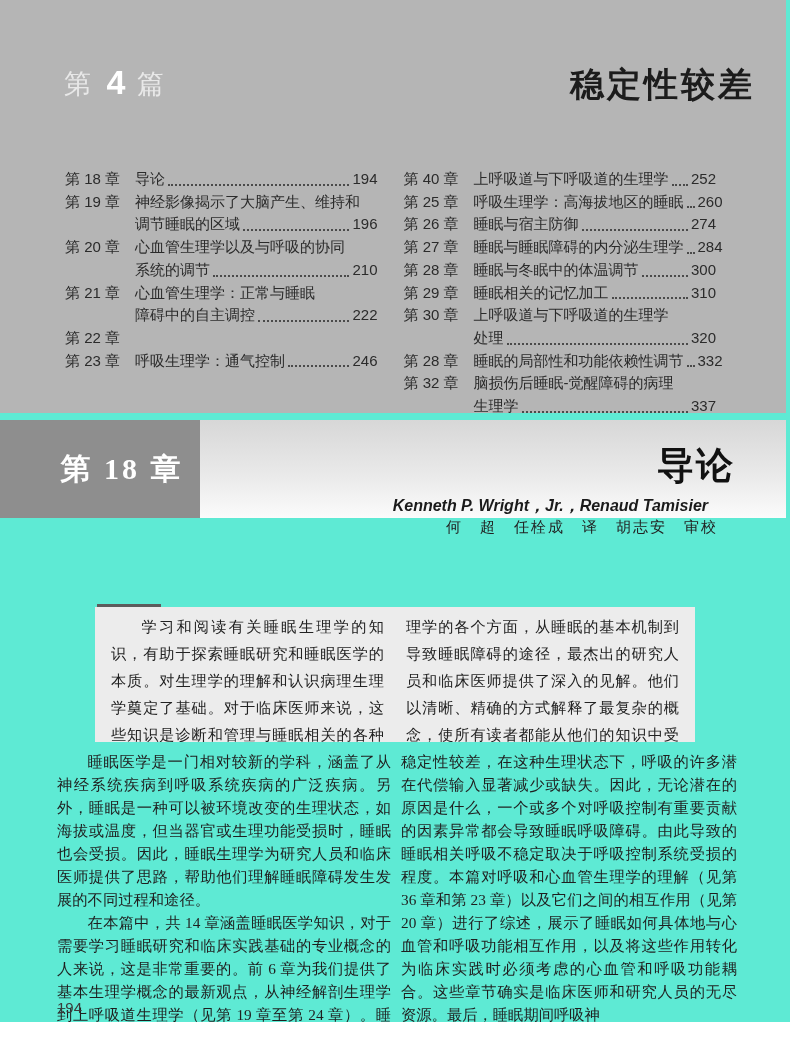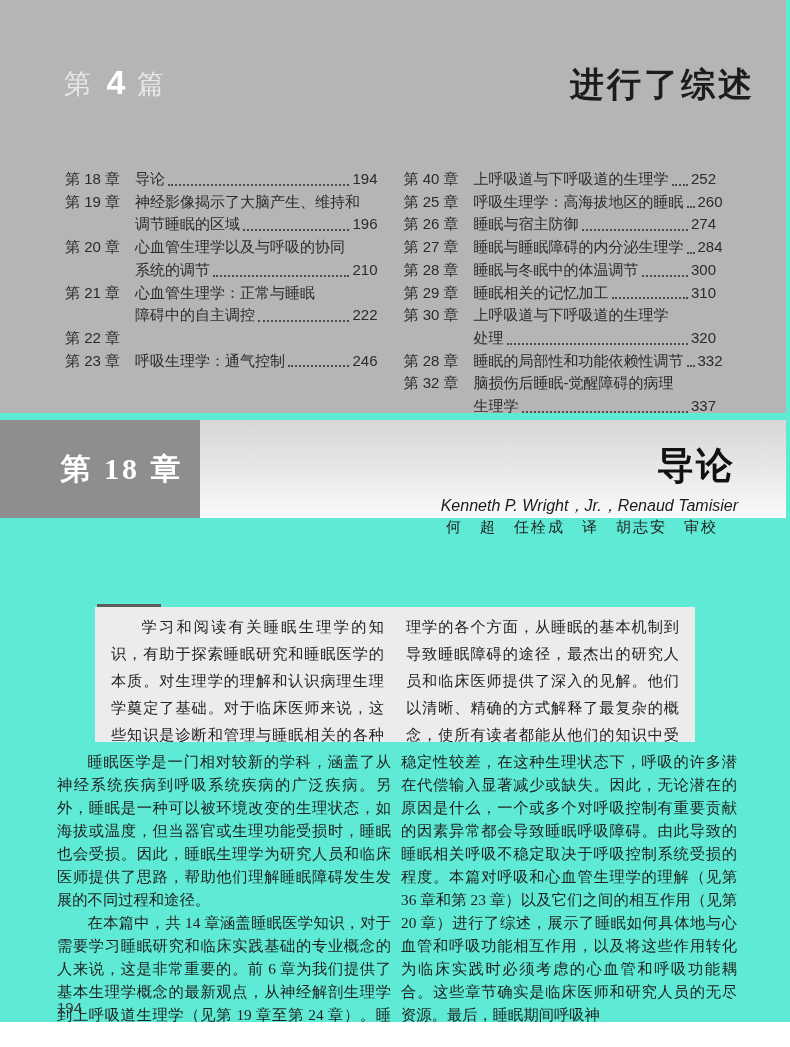--- a/index.html
+++ b/index.html
@@ -51,22 +51,22 @@
   .chapter-box span {
     color:#ffffff; font-family:"Liberation Serif", serif;
     font-size:30px; font-weight:bold; letter-spacing:3px; white-space:nowrap;
   }
   .chapter-title {
     position:absolute; right:55px; top:441px; color:#111111;
     font-family:"Liberation Serif", serif;
     font-size:37px; font-weight:bold; letter-spacing:2px; white-space:nowrap;
   }
   .authors {
-    position:absolute; right:52px; top:496px; color:#1a1a1a;
-    font-size:16px; font-style:italic; white-space:nowrap;
+    position:absolute; right:82px; top:496px; color:#1a1a1a;
+    font-size:16px; font-style:italic; white-space:nowrap;font-weight:bold;
   }
   .translators {
     position:absolute; right:72px; top:518px; color:#222222;
     font-family:"Liberation Serif", serif; font-size:15px;
     letter-spacing:2px; white-space:nowrap;
   }
   
   .hl-label {
     position:absolute; left:97px; top:604px; height:23px;
     background:var(--highlights-label-bg,#5c5c5c); color:#ffffff;
@@ -99,21 +99,21 @@
     position:absolute; left:57px; top:999px; color:#3b3b3b; font-size:15px;
   }
 </style>
 </head>
 <body>
 
 <div class="page">
 
   <div class="gray-block">
     <div class="part-label"><span class="pl-cn">第</span> <span class="pl-num">4</span> <span class="pl-cn">篇</span></div>
-    <div class="part-title">进行了综述</div>
+    <div class="part-title">稳定性较差</div>
 
     <div class="toc">
       <div class="toc-col" id="toc-left">
           <div class="toc-entry">
             <span class="toc-ch">第 18 章</span>
             <div class="toc-title">
               <div class="toc-line">
                 <span class="toc-text">导论</span>
                 <span class="leader"></span>
                 <span class="toc-page">194</span>

